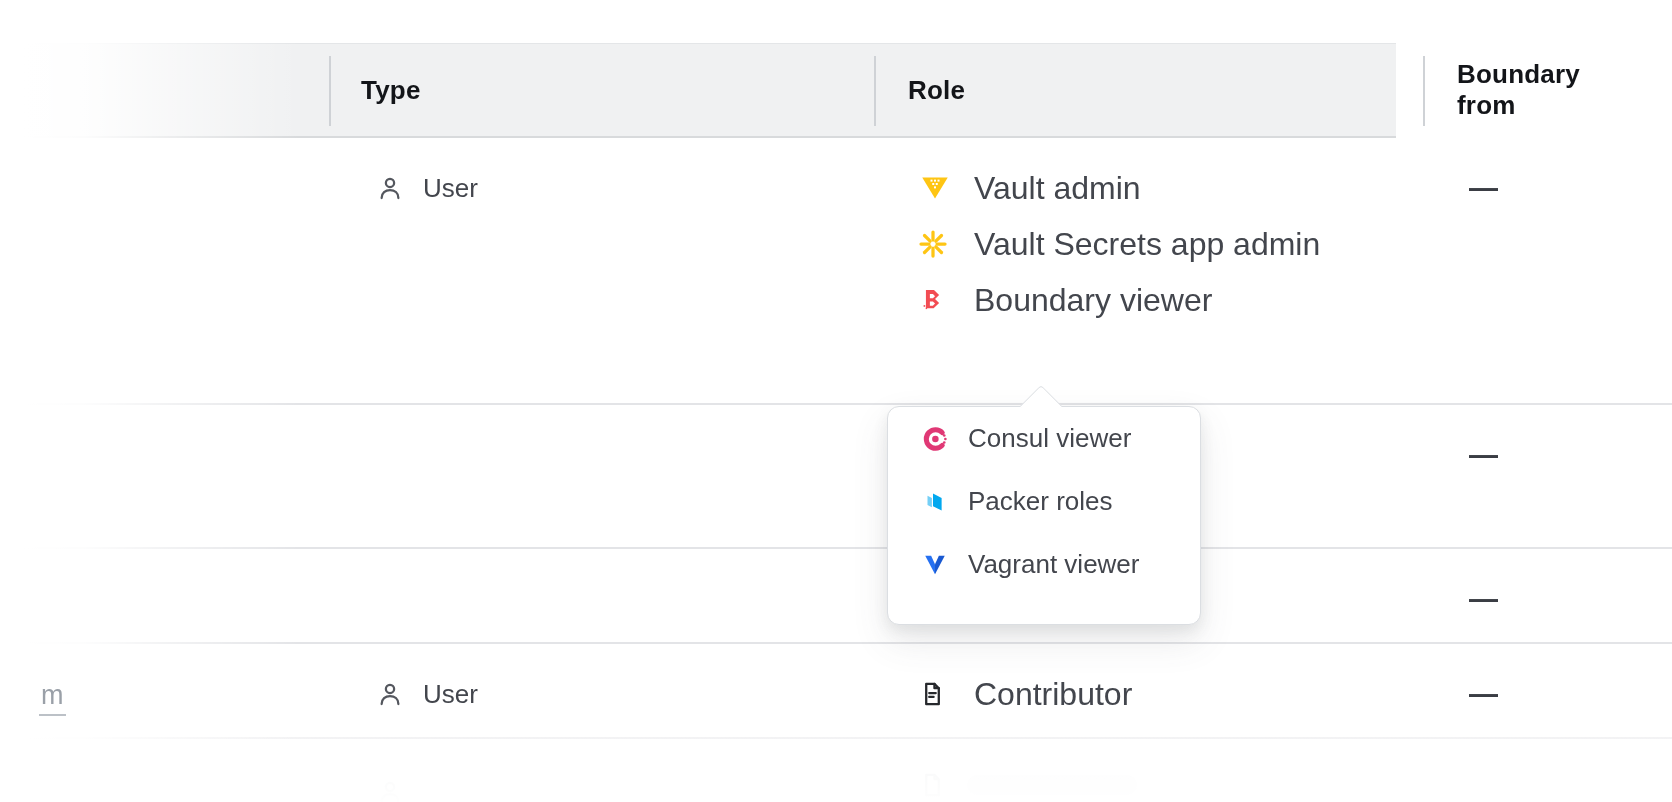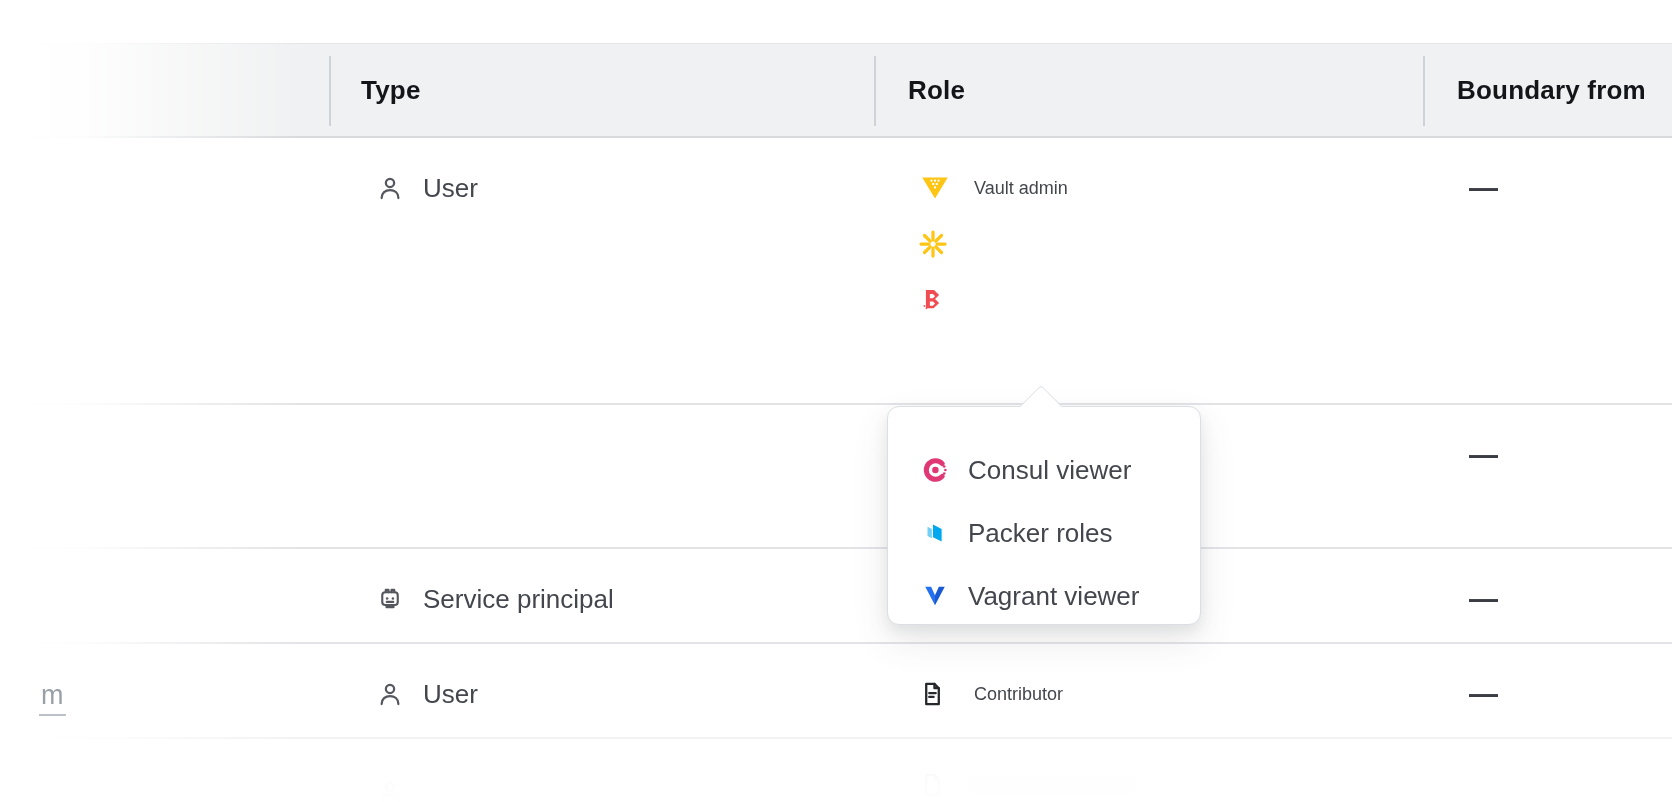--- a/index.html
+++ b/index.html
@@ -8,21 +8,21 @@
     --vault:#FEC514; --boundary:#F24C53; --consul:#E03875; --packer:#02A8EF;
     --vagrant-light:#2570F1; --vagrant-dark:#1959D1; --dash:#3A3D44;
     --icon-stroke:#54575E; --popover-border:#DBDEE2;
   }
   *{margin:0;padding:0;box-sizing:border-box}
   html,body{width:1672px;height:802px;overflow:hidden;background:#fff;
     font-family:"Liberation Sans","DejaVu Sans",sans-serif;color:var(--text-body)}
   .screen{position:relative;width:1672px;height:802px;background:#fff}
 
   
-  .thead{position:absolute;left:0;top:43px;width:1672px;height:95px;background:var(--header-bg);
+  .thead{position:absolute;left:0;top:43px;width:1396px;height:95px;background:var(--header-bg);
     border-top:1px solid #E4E6E8;border-bottom:2px solid var(--header-border)}
   .th{position:absolute;top:0;height:100%;display:flex;align-items:center;
     font-size:26px;font-weight:700;color:var(--text-primary);letter-spacing:.2px}
   .th-type{left:361px}.th-role{left:908px}.th-inh{left:1457px}
   .vsep{position:absolute;top:12px;width:2px;height:70px;background:#CFD2D6}
   .vsep1{left:329px}.vsep2{left:874px}.vsep3{left:1423px}
 
   
   .row{position:absolute;left:13px;width:1672px;border-top:2px solid var(--divider)}
   .row1{top:138px;height:265px;border-top:none}
@@ -32,39 +32,39 @@
   .row5{top:737px;height:65px;opacity:.5}
   .cell{position:absolute;top:0;height:100%;padding-top:22px}
   .cell-name{left:0;width:329px}
   .cell-type{left:362px}
   .cell-role{left:905px}
   .cell-inh{left:1456px}
   .line{display:flex;align-items:center;height:56px}
   .type-line .t-icon{width:30px;height:30px;margin-right:18px;flex:none;display:flex}
   .t-label{font-size:26px;color:var(--text-body)}
   .role-line .r-icon{width:36px;height:32px;margin-right:20px;flex:none;display:flex;align-items:center}
-  .r-label{font-size:18px;color:var(--text-body);white-space:nowrap}
+  .r-label{font-size:32px;color:var(--text-body);white-space:nowrap}
   .more-link{cursor:pointer}
   .more-link .r-icon{margin-right:15px}
   .more-label{font-size:26px;color:var(--text-primary);padding-bottom:8px;
     border-bottom:3px dotted #16181C;white-space:nowrap}
   .dash{font-size:29px;font-weight:700;color:var(--dash)}
   .name-frag{position:absolute;left:26px;top:36px;z-index:60;font-size:27px;color:var(--text-muted);
     border-bottom:2px solid #BCC1C7;padding:0 2px 3px 2px;cursor:pointer}
   .ghost-bar{width:170px;height:20px;border-radius:10px;background:#EFF0F2;margin-left:20px}
 
   
   .popover{position:absolute;left:887px;top:406px;width:314px;height:219px;background:#fff;
     border:1px solid var(--popover-border);border-radius:12px;z-index:30;
     box-shadow:0 6px 14px rgba(80,84,92,.10),0 16px 36px rgba(80,84,92,.12);
     padding:16px 0 0 32px}
   .caret{position:absolute;left:138px;top:-16px;width:30px;height:30px;background:#fff;
     transform:rotate(45deg);border-top:1px solid var(--popover-border);
     border-left:1px solid var(--popover-border);border-radius:4px 0 0 0}
-  .pop-item{display:flex;align-items:flex-end;height:63px}
+  .pop-item{display:flex;align-items:flex-start;height:63px}
   .pop-item .r-icon{width:30px;height:32px;margin-right:18px;flex:none;display:flex;align-items:center}
   .pop-label{font-size:26px;color:var(--text-body);white-space:nowrap}
 
   
   .fade-left{position:absolute;left:0;top:0;width:300px;height:802px;z-index:50;pointer-events:none;
     background:linear-gradient(to right,#fff 0%,#fff 8%,rgba(255,255,255,.92) 28%,rgba(255,255,255,.55) 55%,rgba(255,255,255,0) 100%)}
   .fade-bottom{position:absolute;left:0;bottom:0;width:1672px;height:70px;z-index:40;pointer-events:none;
     background:linear-gradient(to bottom,rgba(255,255,255,0) 0%,rgba(255,255,255,.85) 60%,rgba(255,255,255,.97) 100%)}
   svg{display:block}
 </style>
@@ -117,65 +117,51 @@
             <line x1="15.2" y1="12" x2="21.6" y2="12"></line>
               <line x1="14.26" y1="14.26" x2="18.79" y2="18.79"></line>
               <line x1="12" y1="15.2" x2="12" y2="21.6"></line>
               <line x1="9.74" y1="14.26" x2="5.21" y2="18.79"></line>
               <line x1="8.8" y1="12" x2="2.4" y2="12"></line>
               <line x1="9.74" y1="9.74" x2="5.21" y2="5.21"></line>
               <line x1="12" y1="8.8" x2="12" y2="2.4"></line>
               <line x1="14.26" y1="9.74" x2="18.79" y2="5.21"></line>
           </svg>
           </span>
+        <span class="r-label">Vault Secrets app admin</span>
       </div>
       <div class="line role-line">
         <span class="r-icon">
           <svg width="28" height="30" viewBox="0 0 24 24">
             <path d="M6.8,3.4 h6.9 l4.4,4.3 -3.5,3.4 3.5,3.4 -4.7,4.6 h-6.6 z" fill="var(--boundary)"></path>
             <path d="M10.2,6.9 h2.6 l1.8,1.8 -1.8,1.7 h-2.6 z" fill="#fff"></path>
             <path d="M10.2,13.3 h2.6 l1.8,1.8 -1.9,1.8 h-2.5 z" fill="#fff"></path>
             <rect x="4.8" y="16.4" width="1.4" height="1.4" fill="var(--boundary)"></rect>
             <rect x="6.6" y="18.6" width="1.2" height="1.2" fill="var(--boundary)"></rect>
           </svg>
           </span>
+        <span class="r-label">Boundary viewer</span>
       </div>
     </div>
     <div class="cell cell-inh">
       <div class="line">
           <span class="dash">—</span>
         </div>
     </div>
   </div>
 
   <div class="row row2">
     <div class="cell cell-inh">
       <div class="line">
           <span class="dash">—</span>
         </div>
     </div>
   </div>
 
   <div class="row row3">
-    <div class="cell cell-type">
-      <div class="line type-line">
-        <span class="t-icon">
-          <svg width="30" height="30" viewBox="0 0 24 24" fill="none" stroke="var(--icon-stroke)" stroke-width="1.7" stroke-linecap="round" stroke-linejoin="round">
-            <rect x="5.8" y="6.6" width="12.4" height="10.2" rx="2.4"></rect>
-            <path d="M8.6,6.6 v-1.9 h2.2 v1.9"></path>
-              <path d="M13.2,6.6 v-1.9 h2.2 v1.9"></path>
-            <circle cx="9.7" cy="11.5" r="1" fill="var(--icon-stroke)" stroke="none"></circle>
-            <circle cx="14.3" cy="11.5" r="1" fill="var(--icon-stroke)" stroke="none"></circle>
-            <path d="M9.4,14.3 h5.2"></path>
-              <path d="M9.2,16.8 v1.7 h5.6 v-1.7"></path>
-          </svg>
-          </span>
-        <span class="t-label">Service principal</span>
-      </div>
-    </div>
     <div class="cell cell-inh">
       <div class="line">
           <span class="dash">—</span>
         </div>
     </div>
   </div>
 
   <div class="row row4">
     <div class="cell cell-name">
       <span class="name-frag">m</span>

